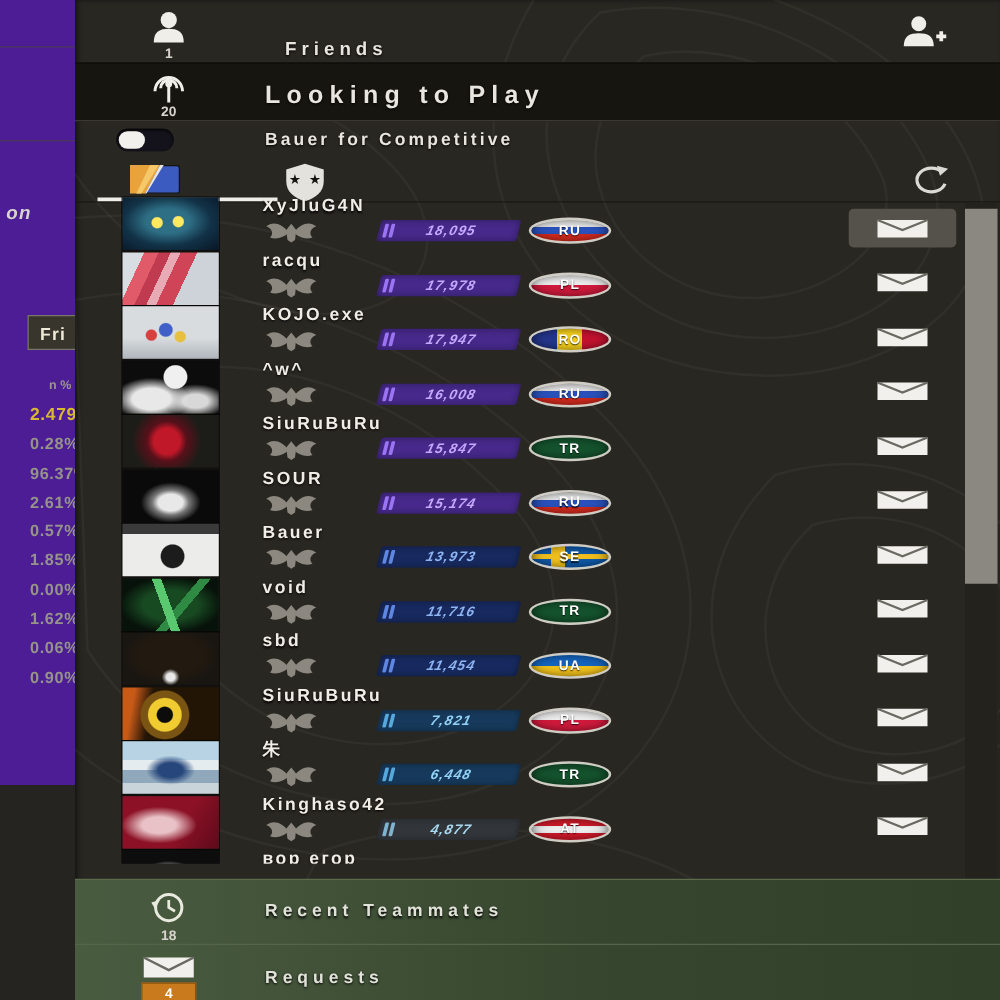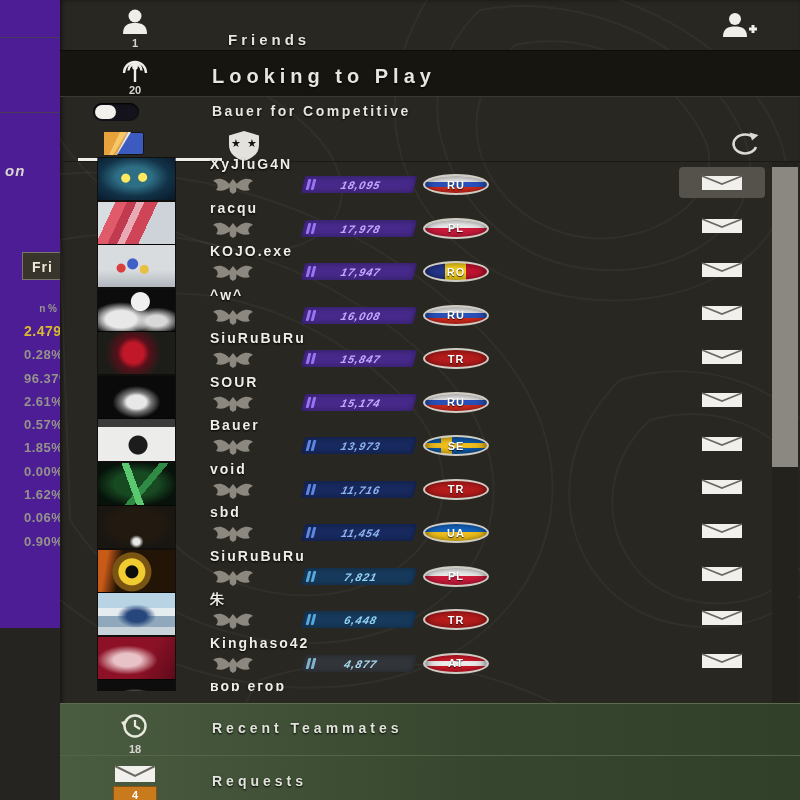--- a/index.html
+++ b/index.html
@@ -63,21 +63,21 @@
   .tier-purple{background:#46298a;} .tier-purple .num{color:#c5a8ff;} .tier-purple .sl{background:#9a74f2;}
   .tier-blue{background:#17295e;} .tier-blue .num{color:#8fb4f2;} .tier-blue .sl{background:#5f86e0;}
   .tier-lightblue{background:#173a5c;} .tier-lightblue .num{color:#93d2f5;} .tier-lightblue .sl{background:#57a8dc;}
   .tier-gray{background:#32363b;} .tier-gray .num{color:#a9d9f0;} .tier-gray .sl{background:#7fb4d0;}
   .flag{position:absolute;left:213px;top:1px;width:66px;height:21px;border-radius:50%;border:2px solid #cfccc4;
         box-sizing:border-box;box-shadow:inset 0 0 7px rgba(0,0,0,.55);display:flex;align-items:center;justify-content:center;}
   .flag span{color:#fff;font-size:11px;font-weight:bold;letter-spacing:1px;text-shadow:0 1px 1px rgba(0,0,0,.8);}
   .flag-RU{background:linear-gradient(180deg,#e8e8e8 0 34%,#2a52be 34% 66%,#d52b1e 66%);}
   .flag-PL{background:linear-gradient(180deg,#ededed 0 46%,#d01a3c 46%);}
   .flag-RO{background:linear-gradient(90deg,#24368c 0 33%,#f5cf1b 33% 66%,#c41230 66%);}
-  .flag-TR{background:#b91c1c;}
+  .flag-TR{background:#14532d;}
   .flag-SE{background:linear-gradient(90deg,transparent 0 26%,#f2c11e 26% 44%,transparent 44%),
                       linear-gradient(180deg,transparent 0 38%,#f2c11e 38% 62%,transparent 62%),#0f59a8;}
   .flag-UA{background:linear-gradient(180deg,#1565c0 0 50%,#f2c21b 50%);}
   .flag-AT{background:linear-gradient(180deg,#d01a2a 0 33%,#efefef 33% 66%,#d01a2a 66%);}
   .env-wrap{position:absolute;right:35px;top:11px;width:86px;height:31px;border-radius:4px;display:flex;align-items:center;justify-content:center;cursor:pointer;}
   .env-wrap.hl{background:#55524b;}
   
   #scroll-track{position:absolute;right:2px;top:162px;width:26px;height:541px;background:#24221d;}
   #scroll-thumb{position:absolute;left:0;top:5px;width:26px;height:300px;background:#8a8880;cursor:grab;}
   

